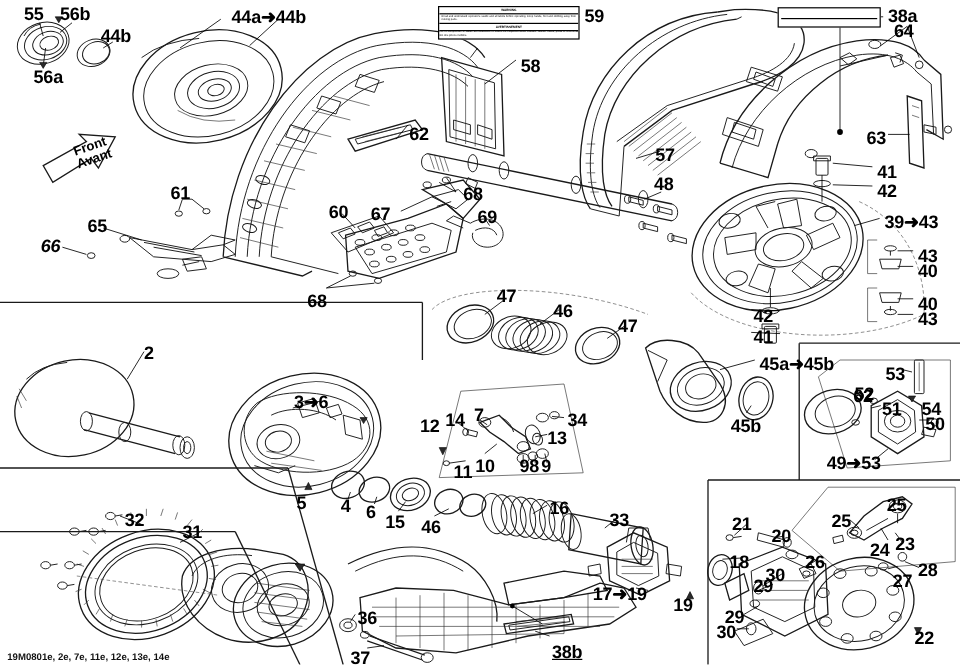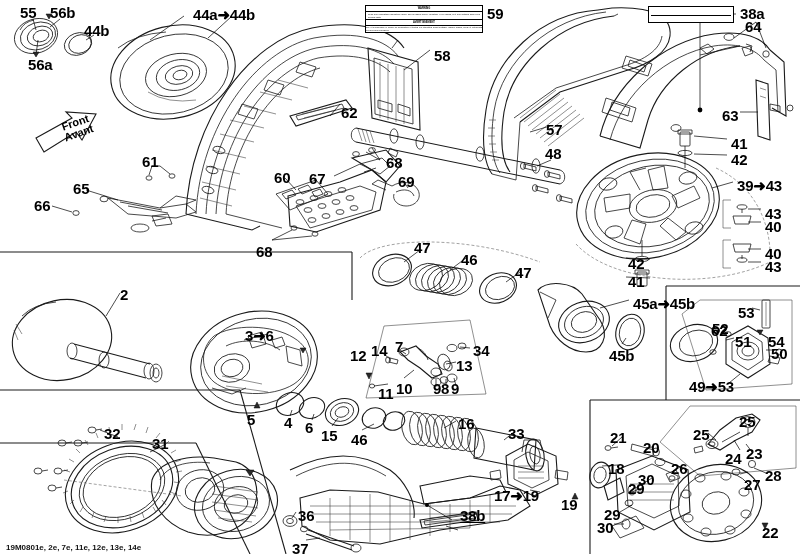--- a/index.html
+++ b/index.html
@@ -742,21 +742,21 @@
       <div class="lbl s15" style="left: 765px; top: 246px;">40</div>
       <div class="lbl s15" style="left: 765px; top: 259px;">43</div>
       <div class="lbl s15" style="left: 628px; top: 256px;">42</div>
       <div class="lbl s15" style="left: 628px; top: 274px;">41</div>
       <div class="lbl s15" style="left: 142px; top: 154px;">61</div>
       <div class="lbl s15" style="left: 274px; top: 170px;">60</div>
       <div class="lbl s15" style="left: 309px; top: 171px;">67</div>
       <div class="lbl s15" style="left: 386px; top: 155px;">68</div>
       <div class="lbl s15" style="left: 398px; top: 174px;">69</div>
       <div class="lbl s15" style="left: 73px; top: 181px; text-align: right;">65</div>
-      <div class="lbl s15" style="left: 34px; top: 198px;">66</div>
+      <div class="lbl s15" style="left: 34px; top: 198px; font-style: italic;">66</div>
       <div class="lbl s15" style="left: 256px; top: 244px;">68</div>
       <div class="lbl s15" style="left: 414px; top: 240px;">47</div>
       <div class="lbl s15" style="left: 461px; top: 252px;">46</div>
       <div class="lbl s15" style="left: 515px; top: 265px;">47</div>
       <div class="lbl s15" style="left: 633px; top: 296px;">45a➜45b</div>
       <div class="lbl s15" style="left: 609px; top: 348px;">45b</div>
       <div class="lbl s15" style="left: 738px; top: 305px;">53</div>
       <div class="lbl s15" style="left: 712px; top: 321px;">52</div>
       <div class="lbl s15" style="left: 735px; top: 334px;">51</div>
       <div class="lbl s15" style="left: 768px; top: 334px;">54</div>
@@ -781,21 +781,21 @@
       <div class="lbl s15" style="left: 396px; top: 381px;">10</div>
       <div class="lbl s15" style="left: 433px; top: 381px;">9</div>
       <div class="lbl s15" style="left: 441px; top: 381px;">8</div>
       <div class="lbl s15" style="left: 451px; top: 381px;">9</div>
       <div class="lbl s15" style="left: 494px; top: 488px;">17➜19</div>
       <div class="lbl s15" style="left: 561px; top: 497px;">19</div>
       <div class="lbl s15" style="left: 104px; top: 426px;">32</div>
       <div class="lbl s15" style="left: 152px; top: 436px; text-align: right;">31</div>
       <div class="lbl s15" style="left: 298px; top: 508px;">36</div>
       <div class="lbl s15" style="left: 292px; top: 541px;">37</div>
-      <div class="lbl s15" style="left: 460px; top: 508px; text-decoration: underline;">38b</div>
+      <div class="lbl s15" style="left: 460px; top: 536px; text-decoration: underline;">38b</div>
       <div class="lbl s15" style="left: 610px; top: 430px;">21</div>
       <div class="lbl s15" style="left: 643px; top: 440px;">20</div>
       <div class="lbl s15" style="left: 608px; top: 461px;">18</div>
       <div class="lbl s15" style="left: 671px; top: 461px;">26</div>
       <div class="lbl s15" style="left: 638px; top: 472px;">30</div>
       <div class="lbl s15" style="left: 628px; top: 481px;">29</div>
       <div class="lbl s15" style="left: 693px; top: 427px;">25</div>
       <div class="lbl s15" style="left: 739px; top: 414px;">25</div>
       <div class="lbl s15" style="left: 746px; top: 446px;">23</div>
       <div class="lbl s15" style="left: 725px; top: 451px;">24</div>

